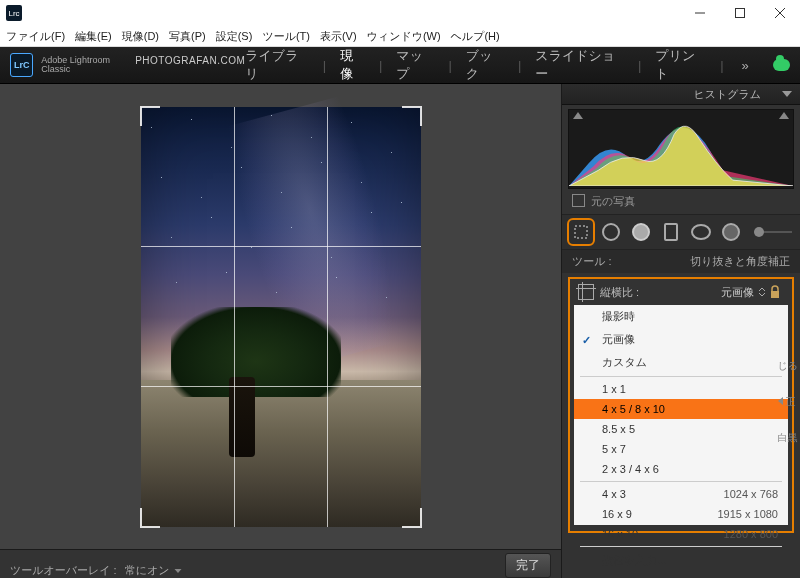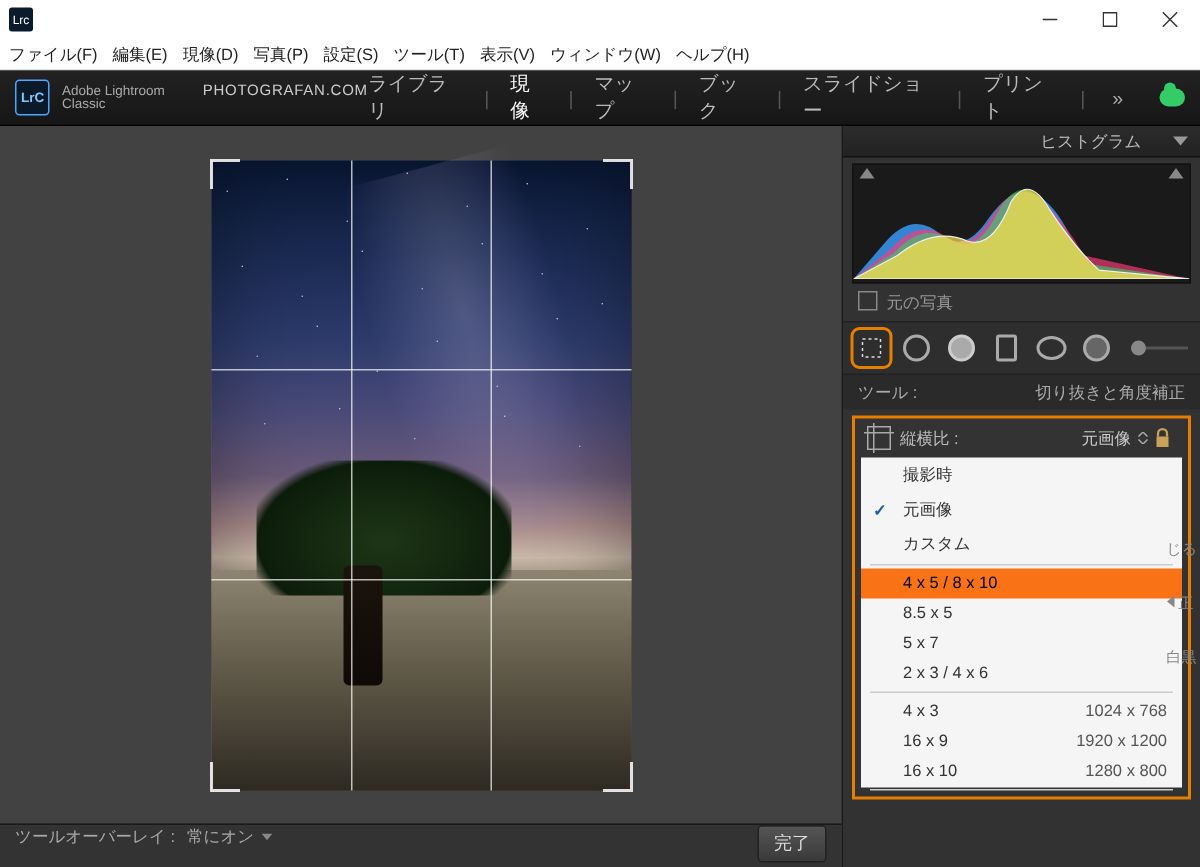--- a/index.html
+++ b/index.html
@@ -46,21 +46,21 @@
   .photo .shore{position:absolute;left:0;bottom:0;width:100%;height:35%;
      background:linear-gradient(#8d8570 0%, #6a6350 35%, #4a4438 70%, #2e2a22 100%)}
   .grid{position:absolute;inset:0;pointer-events:none}
   .grid .v{position:absolute;top:0;bottom:0;width:1px;background:rgba(255,255,255,.7)}
   .grid .h{position:absolute;left:0;right:0;height:1px;background:rgba(255,255,255,.7)}
   .handle{position:absolute;width:18px;height:18px;border:2px solid rgba(255,255,255,.85)}
   .handle.tl{top:-1px;left:-1px;border-right:none;border-bottom:none}
   .handle.tr{top:-1px;right:-1px;border-left:none;border-bottom:none}
   .handle.bl{bottom:-1px;left:-1px;border-right:none;border-top:none}
   .handle.br{bottom:-1px;right:-1px;border-left:none;border-top:none}
-  .bottombar{height:28px;background:#333;border-top:1px solid #1a1a1a;display:flex;align-items:flex-start;padding:0 10px;gap:8px;color:#aaa}
+  .bottombar{height:28px;background:#333;border-top:1px solid #1a1a1a;display:flex;align-items:flex-end;padding:0 10px;gap:8px;color:#aaa}
   .bottombar .done{margin-left:auto;background:linear-gradient(#555,#3a3a3a);border:1px solid #222;color:#ddd;padding:3px 10px;border-radius:3px;font-size:12px}
   .rpanel{width:238px;background:#323232;display:flex;flex-direction:column;border-left:1px solid #1a1a1a}
   .panelhdr{height:20px;background:linear-gradient(#2c2c2c,#222);display:flex;align-items:center;justify-content:flex-end;padding:0 8px;color:#bbb;font-size:11px;gap:21px;border-bottom:1px solid #111}
   .tri{display:inline-block;width:0;height:0;border-left:5px solid transparent;border-right:5px solid transparent;border-top:6px solid #999}
   .histo{height:78px;background:#1a1a1a;margin:4px 6px 0 6px;position:relative;border:1px solid #111}
   .histo svg{position:absolute;inset:0}
   .histo .harr{position:absolute;top:2px;width:0;height:0;border-left:5px solid transparent;border-right:5px solid transparent;border-bottom:7px solid #888}
   .exif{display:flex;justify-content:space-between;padding:3px 10px;color:#999;font-size:10px;background:#222;margin:0 6px}
   .origrow{display:flex;align-items:flex-start;gap:6px;padding:5px 10px;color:#999;font-size:11px}
   .origrow .box{width:11px;height:11px;border:1px solid #888}
@@ -261,40 +261,43 @@
                 <span>撮影時</span>
               </div>
             <div class="item" data-interactable="true">
                 <span class="chk" data-interactable="false">✓</span>
                 <span>元画像</span>
               </div>
             <div class="item" data-interactable="true">
                 <span>カスタム</span>
               </div>
             <div class="sep" data-interactable="false"></div>
+            <div class="item" data-interactable="true">
+                <span>1 x 1</span>
+              </div>
             <div class="item hover" data-interactable="true">
                 <span>4 x 5  /  8 x 10</span>
               </div>
             <div class="item" data-interactable="true">
                 <span>8.5 x 5</span>
               </div>
             <div class="item" data-interactable="true">
                 <span>5 x 7</span>
               </div>
             <div class="item" data-interactable="true">
                 <span>2 x 3  /  4 x 6</span>
               </div>
             <div class="sep" data-interactable="false"></div>
             <div class="item" data-interactable="true">
                 <span>4 x 3</span>
                 <span class="dim">1024 x 768</span>
               </div>
             <div class="item" data-interactable="true">
                 <span>16 x 9</span>
-                <span class="dim">1920 x 1200</span>
+                <span class="dim">1915 x 1080</span>
               </div>
             <div class="item" data-interactable="true">
                 <span>16 x 10</span>
                 <span class="dim">1280 x 800</span>
               </div>
             <div class="sep" data-interactable="false"></div>
             <div class="item" data-interactable="true">
                 <span>数値を入力...</span>
               </div>
           </div>

